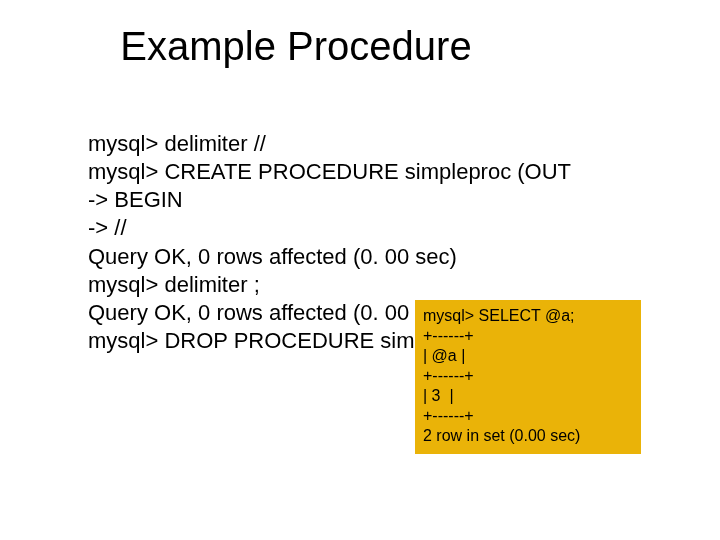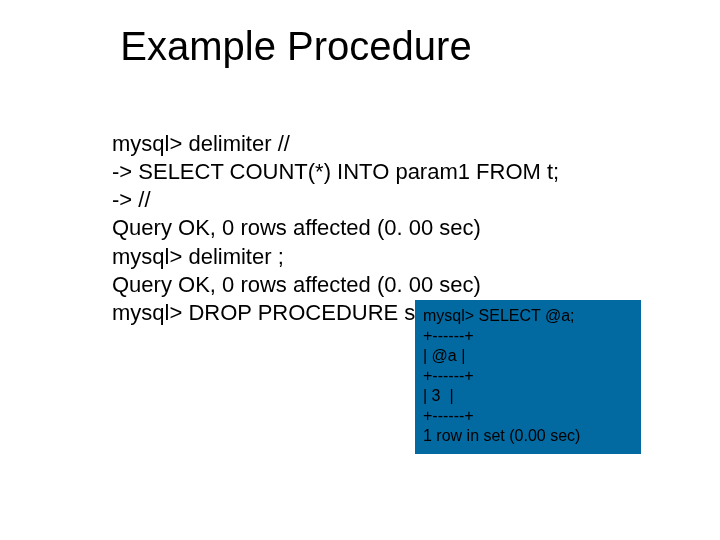--- a/index.html
+++ b/index.html
@@ -29,56 +29,56 @@
   .body {
     position: absolute;
     top: 130px;
     left: 88px;
     width: 560px;
     font-size: 22px;
     line-height: 1.28;
   }
   .body div {
     white-space: pre;
-    margin-left: 24px;
   }
   .overlay {
     position: absolute;
     top: 300px;
     left: 415px;
     width: 210px;
-    background: #0369a1;
+    background: #eab308;
     padding: 6px 8px 8px 8px;
     font-size: 16px;
     line-height: 1.25;
   }
   .overlay div {
     white-space: pre;
   }
 </style>
 </head>
 <body>
 
 <div class="slide">
 
   <div class="title">Example Procedure</div>
 
   <div class="body">
     <div>mysql&gt; delimiter //</div>
-    <div>-&gt; SELECT COUNT(*) INTO param1 FROM t;</div>
+    <div>mysql&gt; CREATE PROCEDURE simpleproc (OUT</div>
+    <div>-&gt; BEGIN</div>
     <div>-&gt; //</div>
     <div>Query OK, 0 rows affected (0. 00 sec)</div>
     <div>mysql&gt; delimiter ;</div>
     <div>Query OK, 0 rows affected (0. 00 sec)</div>
     <div>mysql&gt; DROP PROCEDURE simpleproc;</div>
   </div>
 
   <div class="overlay">
     <div>mysql&gt; SELECT @a;</div>
     <div>+------+</div>
     <div>| @a |</div>
     <div>+------+</div>
     <div>| 3  |</div>
     <div>+------+</div>
-    <div>1 row in set (0.00 sec)</div>
+    <div>2 row in set (0.00 sec)</div>
   </div>
 
 </div>
 
 </body></html>

